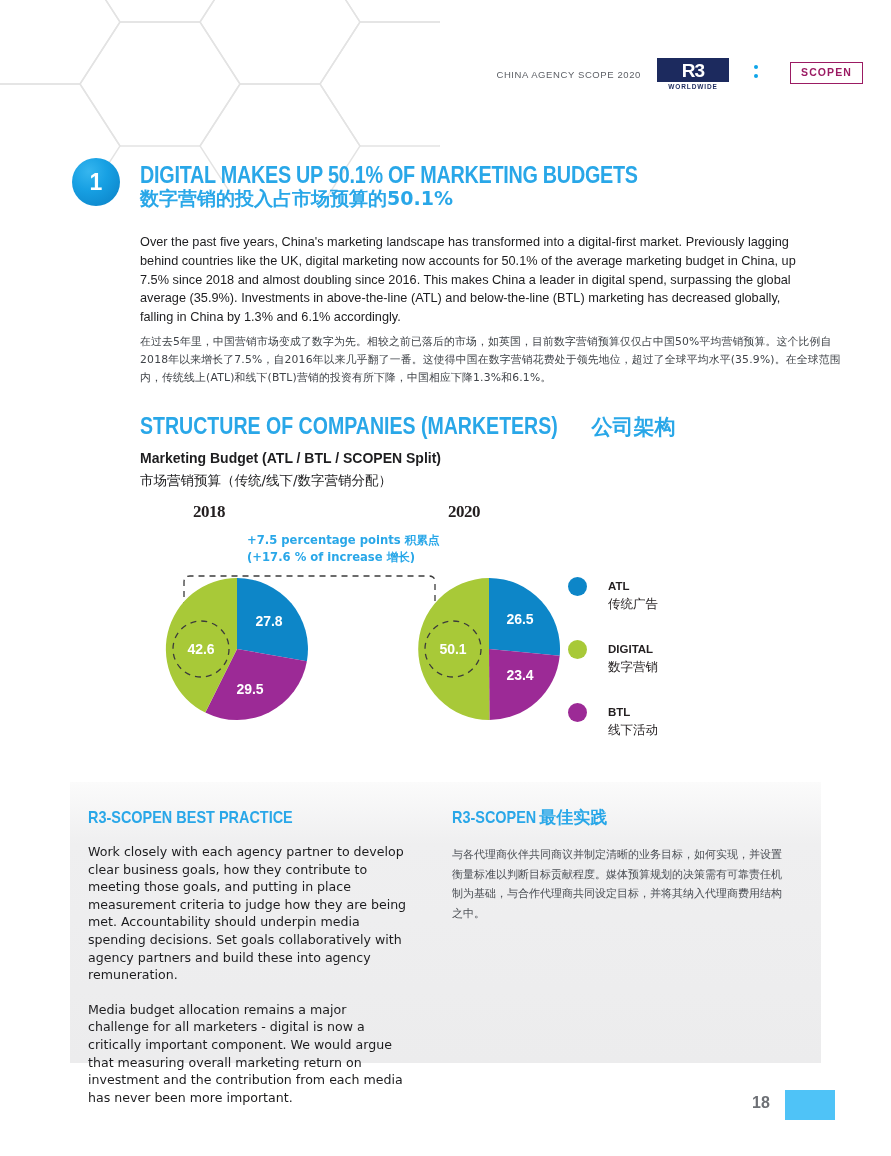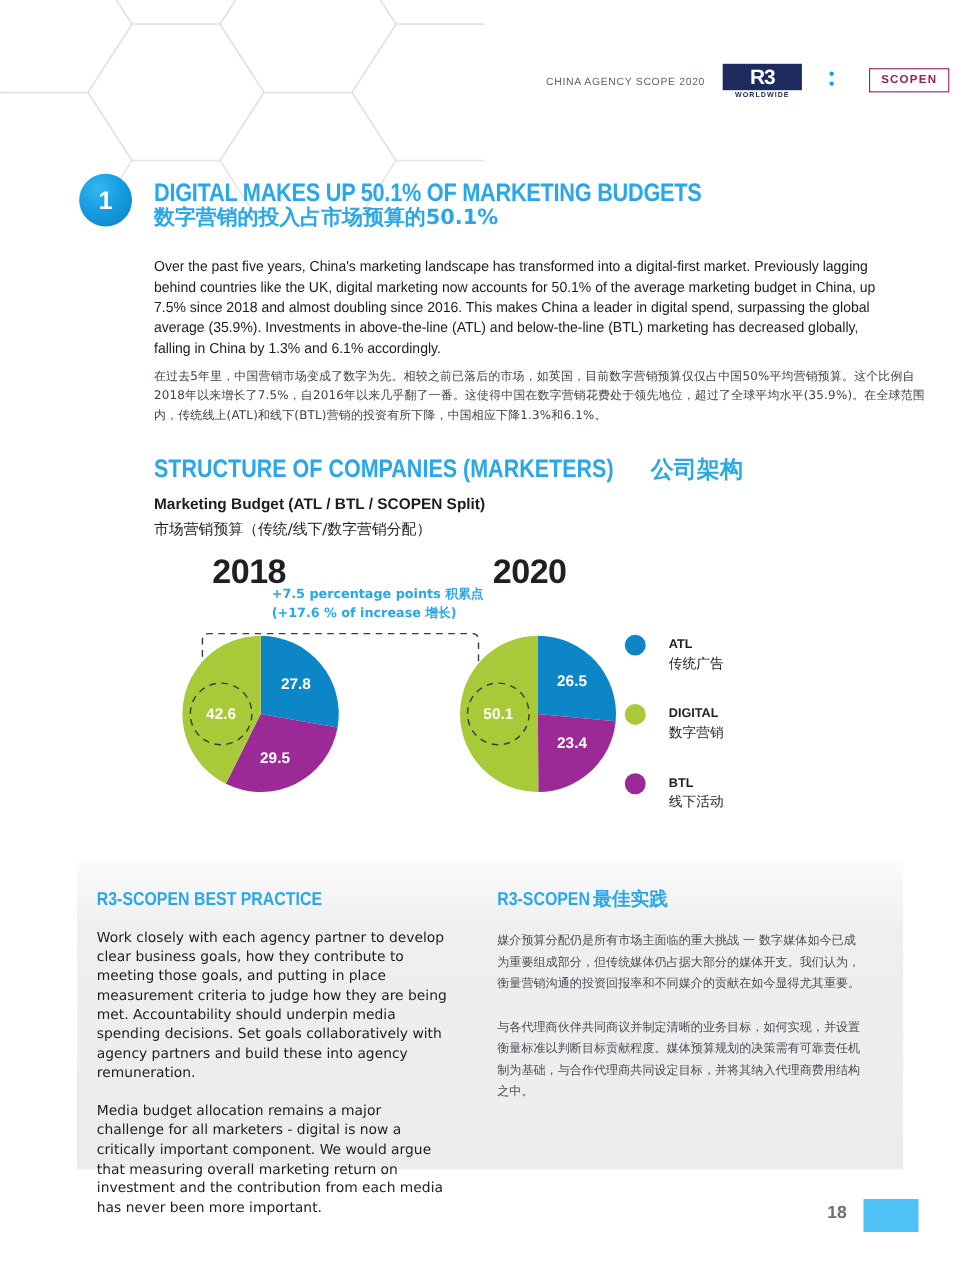--- a/index.html
+++ b/index.html
@@ -97,22 +97,22 @@
   }
   .struct-sub-cn{
     position:absolute;left:140px;top:472px;
     font-size:13.5px;color:#1d1d1f;
     font-family:"DejaVu Sans","Liberation Sans",sans-serif;
   }
 
   
   .chart{position:absolute;left:140px;top:498px;width:700px;height:275px;}
   .yr{
-    position:absolute;font-size:31px;font-weight:bold;color:#231f20;
-    font-family:Liberation Sans, sans-serif;
+    position:absolute;font-size:17px;font-weight:bold;color:#231f20;
+    font-family:Liberation Serif, serif;
     letter-spacing:-.5px;
   }
   .yr.y2018{left:53px;top:4px;}
   .yr.y2020{left:308px;top:4px;}
   .annot{
     position:absolute;left:107px;top:34px;width:230px;
     color:#29a7e8;font-size:11.6px;line-height:16.5px;font-weight:600;
     font-family:"DejaVu Sans","Liberation Sans",sans-serif;
   }
   .pie-wrap{position:absolute;top:78px;width:146px;height:146px;}
@@ -290,20 +290,19 @@
   <div class="bp-h cn">
     <span class="lat">R3-SCOPEN</span><span class="han">最佳实践</span>
   </div>
 
   <div class="bp-en">
     <p>Work closely with each agency partner to develop clear business goals, how they contribute to meeting those goals, and putting in place measurement criteria to judge how they are being met. Accountability should underpin media spending decisions. Set goals collaboratively with agency partners and build these into agency remuneration.</p>
     <p>Media budget allocation remains a major challenge for all marketers - digital is now a critically important component. We would argue that measuring overall marketing return on investment and the contribution from each media has never been more important.</p>
   </div>
 
   <div class="bp-cn">
-    <p>媒介预算分配仍是所有市场主面临的重大挑战 一 数字媒体如今已成为重要组成部分，但传统媒体仍占据大部分的媒体开支。我们认为，衡量营销沟通的投资回报率和不同媒介的贡献在如今显得尤其重要。</p>
     <p>与各代理商伙伴共同商议并制定清晰的业务目标，如何实现，并设置衡量标准以判断目标贡献程度。媒体预算规划的决策需有可靠责任机制为基础，与合作代理商共同设定目标，并将其纳入代理商费用结构之中。</p>
   </div>
 
   <div class="pg-num">18</div>
   <div class="pg-block"></div>
 
 </div>
 
 </body></html>

